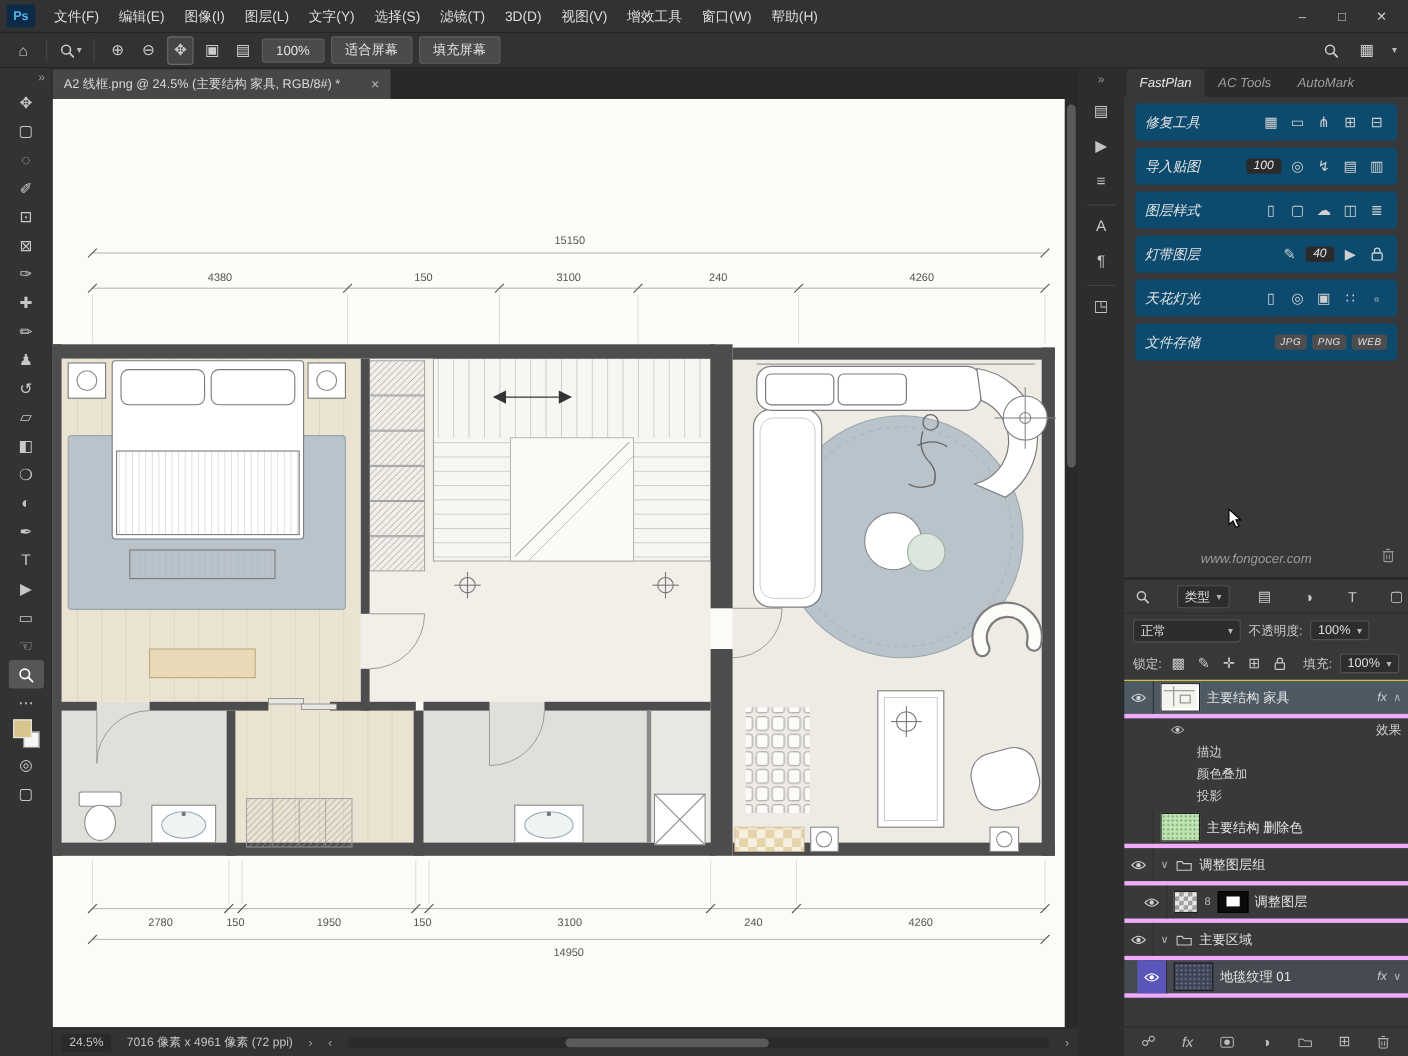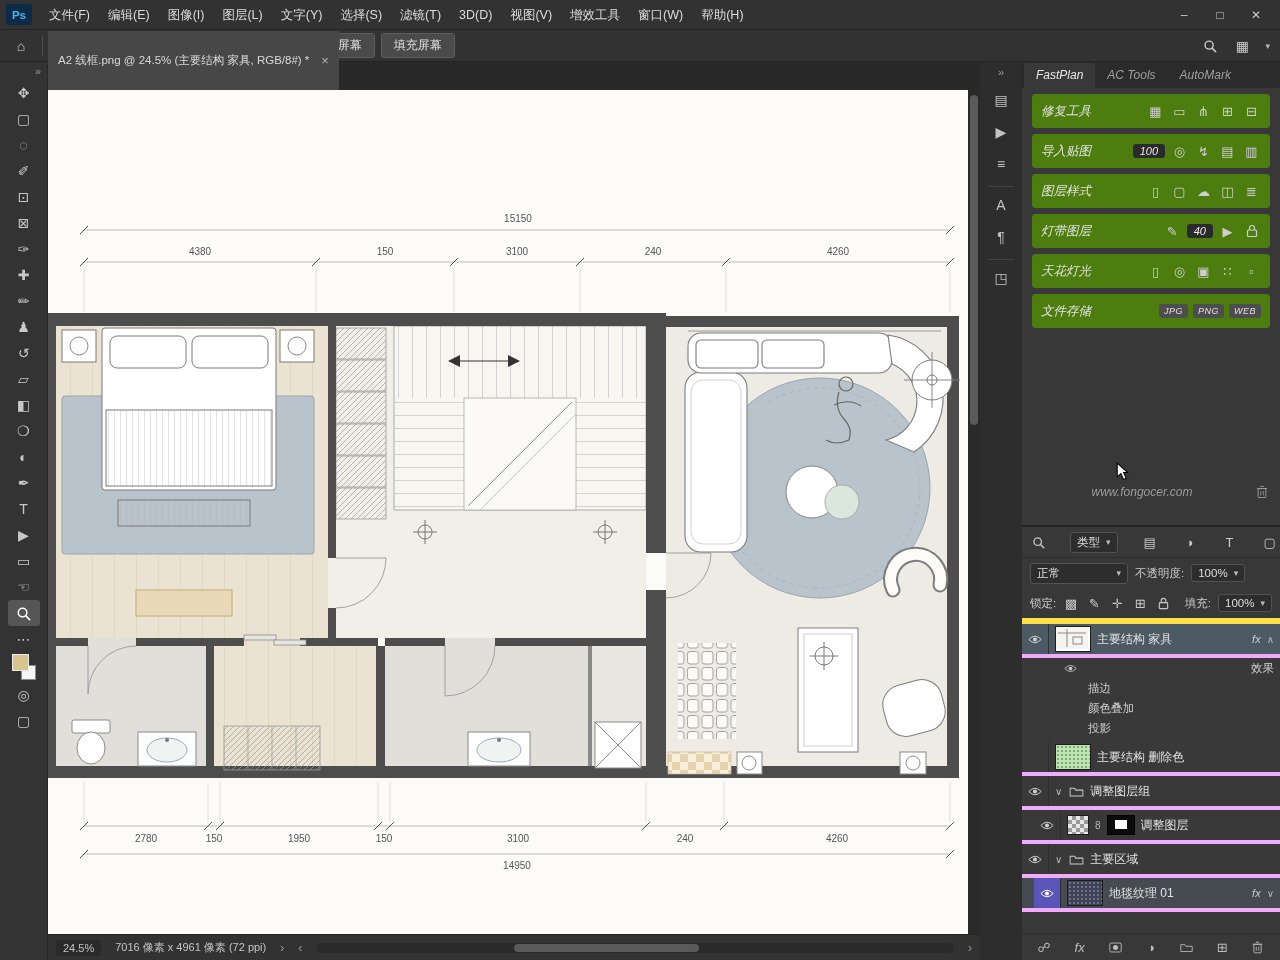--- a/index.html
+++ b/index.html
@@ -29,21 +29,21 @@
   #toolbar .collapse{color:#9a9a9a;font-size:11px;height:18px;line-height:18px;align-self:flex-end;margin-right:6px;}
   .tool{width:32px;height:26px;display:flex;align-items:center;justify-content:center;color:#c8c8c8;
         font-size:14px;border-radius:3px;flex:none;}
   .tool.sel{background:#565656;color:#ffffff;}
   .tool svg{width:15px;height:15px;}
   #swatches{position:relative;width:32px;height:30px;flex:none;}
   #swatch-b{position:absolute;right:4px;bottom:2px;width:13px;height:13px;background:#f5f5f5;border:1px solid #888;}
   #swatch-f{position:absolute;left:4px;top:2px;width:15px;height:15px;background:#d8c58e;border:1px solid #e9e9e9;}
   
   #tabbar{position:absolute;left:48px;top:62px;width:932px;height:28px;background:#292929;display:flex;align-items:flex-end;}
-  #doctab{height:27px;background:#474747;display:flex;align-items:center;padding:16px 10px;gap:12px;
+  #doctab{height:27px;background:#474747;display:flex;align-items:center;padding:0 10px;gap:28px;
           font-size:11.5px;color:#d8d8d8;white-space:nowrap;}
   #doctab .close{color:#b5b5b5;font-size:13px;}
   #canvas{position:absolute;left:48px;top:90px;width:920px;height:844px;background:#fcfbf8;overflow:hidden;}
   #vscroll{position:absolute;left:968px;top:90px;width:12px;height:844px;background:#2a2a2a;}
   #vthumb{position:absolute;left:2px;top:5px;width:8px;height:330px;background:#5a5a5a;border-radius:4px;}
   #statusbar{position:absolute;left:48px;top:934px;width:932px;height:26px;background:#323232;border-top:1px solid #262626;
              display:flex;align-items:center;gap:14px;padding:0 8px;box-sizing:border-box;font-size:11px;color:#c4c4c4;}
   #status-zoom{background:#2a2a2a;padding:2px 7px;border-radius:2px;}
   #hscroll{flex:1;height:10px;background:#2a2a2a;border-radius:5px;position:relative;}
   #hthumb{position:absolute;left:31%;top:1px;width:185px;height:8px;background:#5a5a5a;border-radius:4px;}
@@ -59,42 +59,42 @@
                display:flex;flex-direction:column;}
   .ptabs{height:26px;background:#2b2b2b;display:flex;align-items:flex-end;padding-left:2px;flex:none;}
   .ptab{padding:0 12px;line-height:25px;font-size:12px;color:#9f9f9f;}
   .ptab.active{background:#383838;color:#e8e8e8;border-radius:3px 3px 0 0;}
   #fastplan{height:463px;background:#383838;display:flex;flex-direction:column;flex:none;font-style:italic;}
   #fp-subtabs{margin:8px 10px 2px;background:#272727;border-radius:13px;height:26px;display:flex;
               align-items:center;justify-content:space-around;padding:0 6px;}
   .fp-subtab{font-size:12.5px;color:#c6c6c6;}
   .fp-subtab.blue{color:#6aa9e0;}
   .fp-subtab.active{color:#e2a23c;font-weight:bold;}
-  .fp-row{height:34px;margin:6px 10px 0;background:#4d7c0f;border-radius:4px;display:flex;
+  .fp-row{height:34px;margin:6px 10px 0;background:#0c4a6e;border-radius:4px;display:flex;
           align-items:center;padding:0 9px;gap:5px;flex:none;}
   .fp-label{font-size:12.5px;color:#e3e3e3;margin-right:auto;white-space:nowrap;}
   .fp-ic{width:19px;height:20px;display:flex;align-items:center;justify-content:center;color:#cfcfcf;font-size:13px;}
   .fp-ic svg{width:12px;height:14px;}
   .val-box{background:#2a2a2a;border-radius:3px;padding:1px 7px;font-size:11px;color:#eaeaea;}
   .file-chip{background:#4d4d4d;border-radius:3px;padding:2px 5px;font-size:9px;color:#e0e0e0;letter-spacing:.5px;}
-  #fp-footer{margin-top:auto;height:30px;display:flex;align-items:flex-start;padding:0 12px;gap:6px;flex:none;margin-bottom:10px;}
+  #fp-footer{margin-top:auto;height:30px;display:flex;align-items:flex-end;padding:0 12px;gap:6px;flex:none;margin-bottom:10px;}
   #fp-site{flex:1;text-align:center;color:#9c9c9c;font-size:12px;}
   #fp-trash{color:#9c9c9c;}
   #fp-trash svg{width:12px;height:14px;}
   
   #layerspanel{flex:1;background:#383838;display:flex;flex-direction:column;border-top:2px solid #242424;}
   .lrow{display:flex;align-items:center;gap:7px;padding:0 8px;flex:none;}
   #lp-filter{height:30px;border-bottom:1px solid #2d2d2d;}
   .select{background:#2d2d2d;border:1px solid #525252;border-radius:3px;padding:2px 6px;font-size:11.5px;
           color:#dedede;display:flex;align-items:center;gap:6px;white-space:nowrap;}
   .select .mini-caret{margin-left:auto;}
   .l-ic{color:#c9c9c9;font-size:13px;display:flex;align-items:center;justify-content:center;min-width:16px;}
   .l-ic svg{width:13px;height:13px;}
   #lp-blend{height:30px;}
-  #lp-lock{height:30px;border-bottom:6px solid #fde047;}
+  #lp-lock{height:30px;border-bottom:1px solid #fde047;}
   .lp-lbl{font-size:11.5px;color:#c9c9c9;white-space:nowrap;}
   #layerlist{flex:1;overflow:hidden;background:#393939;}
   .layer{display:flex;align-items:center;height:30px;gap:6px;padding-right:6px;border-bottom:4px solid #f0abfc;}
   .layer.selected{background:#4d5a64;}
   .layer.sub{height:20px;border-bottom:none;justify-content:space-between;}
   .eye-cell{width:26px;height:100%;display:flex;align-items:center;justify-content:center;
             border-right:1px solid #2f2f2f;color:#cfcfcf;flex:none;}
   .eye-cell.violet{background:#5a55b8;color:#fff;}
   .eye-cell svg{width:14px;height:11px;}
   .thumb{width:34px;height:24px;border:1px solid #1d1d1d;background:#fff;flex:none;}

